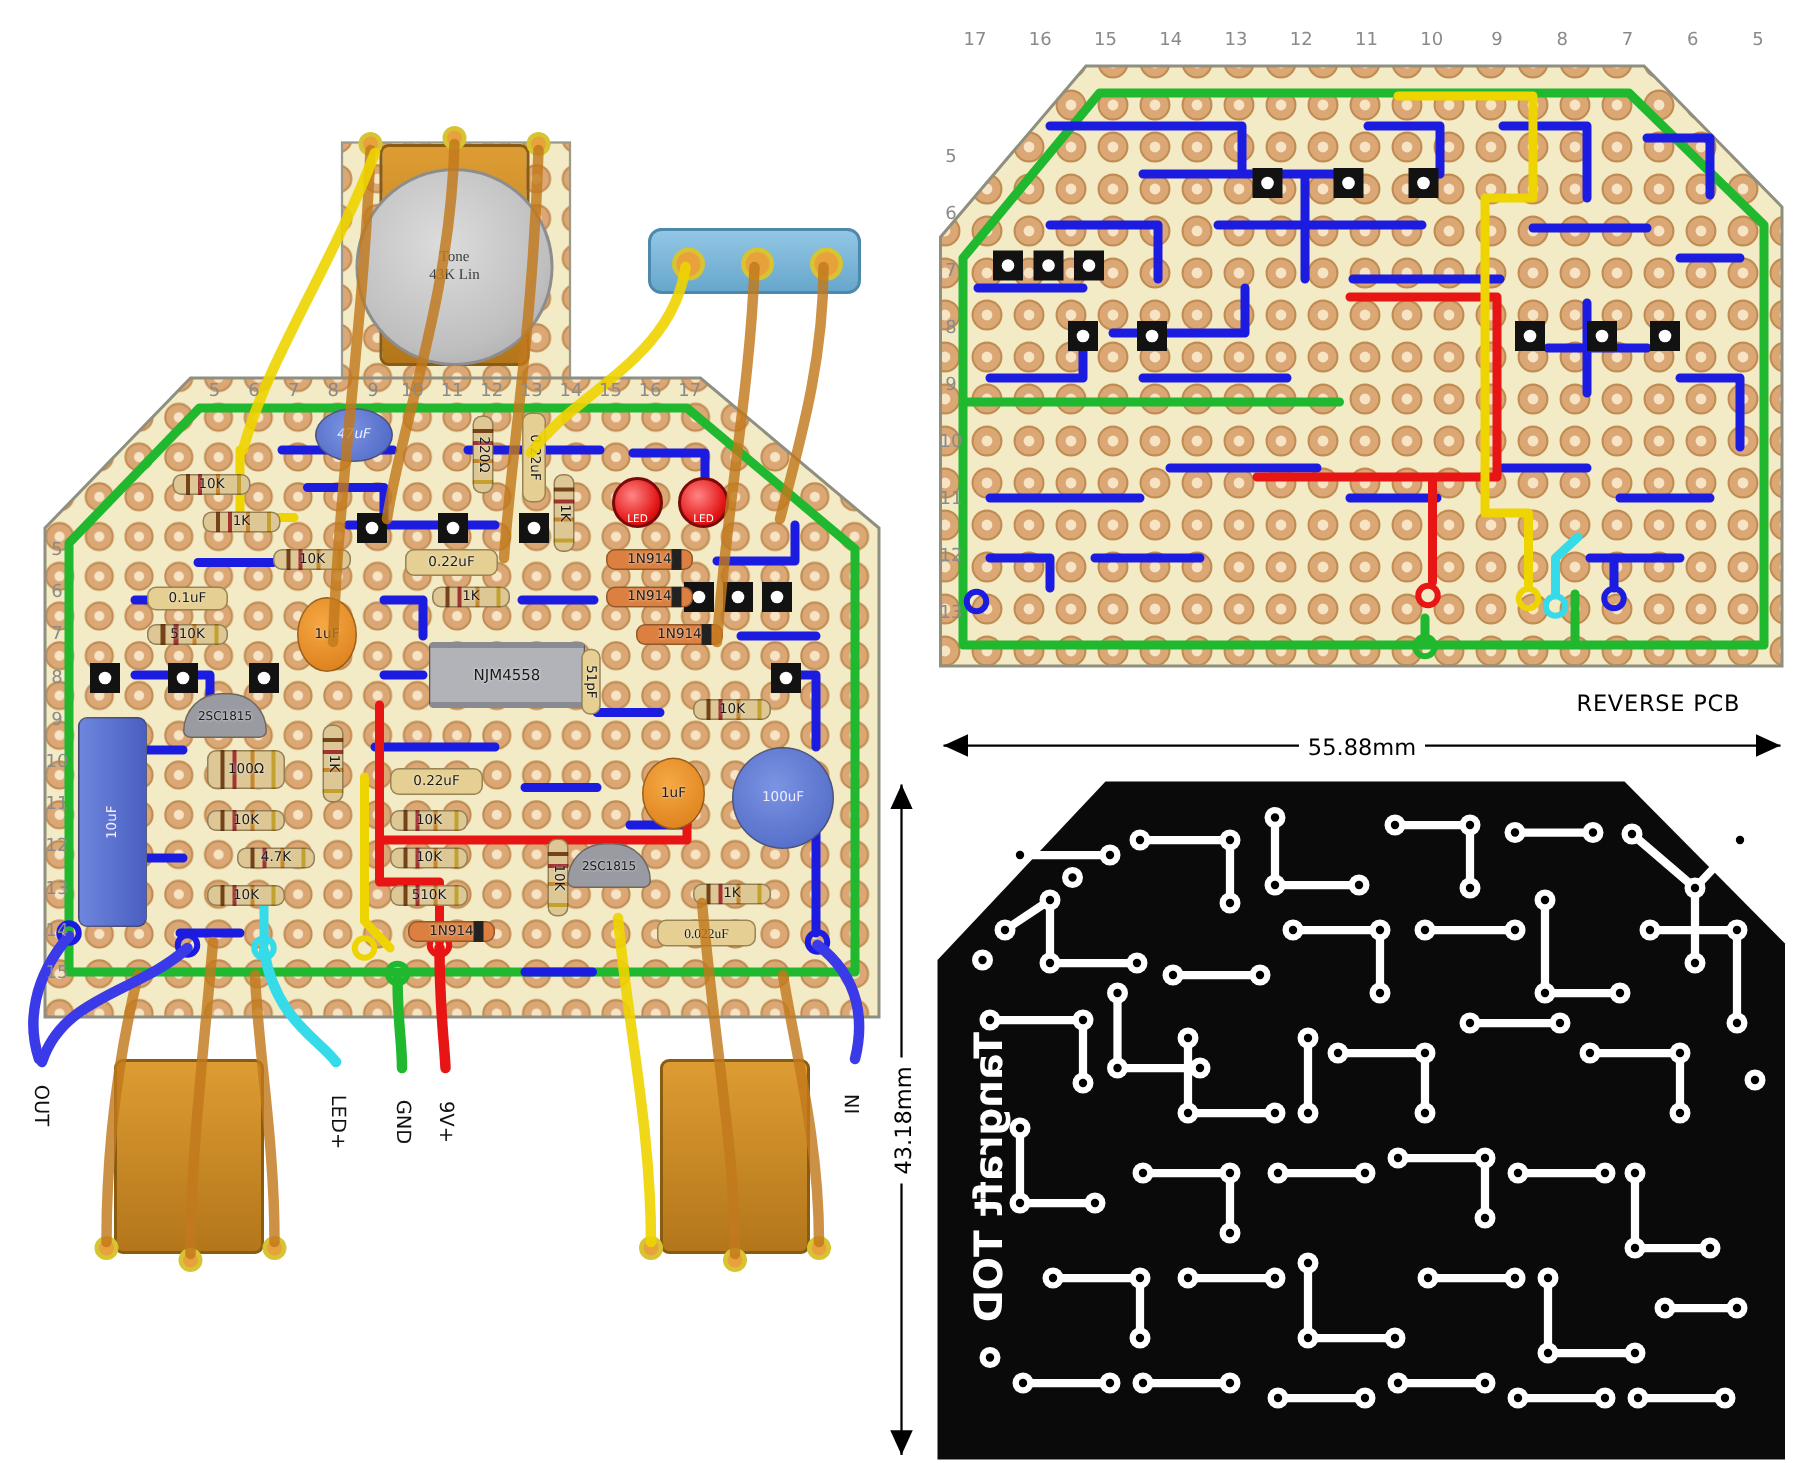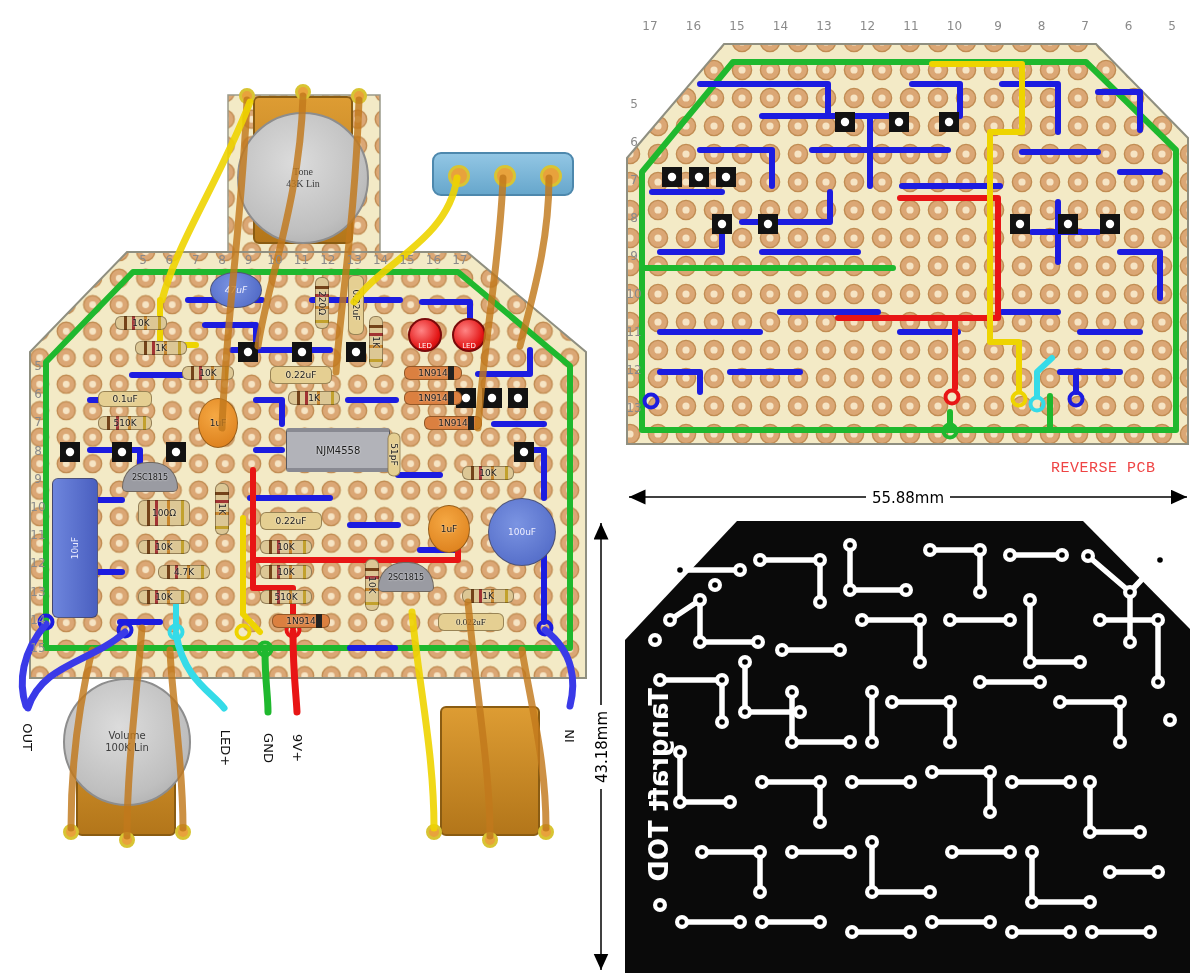--- a/index.html
+++ b/index.html
@@ -41,21 +41,21 @@
   .t-ic{background:#b2b3b9;border:1px solid #55565c;border-top:4px solid #898a92;
         border-bottom:4px solid #898a92;font-size:10px;border-radius:3px;}
   .t-transistor{background:#9a9ba2;border-radius:26px 26px 5px 5px;font-size:8px;}
   .t-electro-disc{background:radial-gradient(circle at 42% 38%,#7b94e2,#4a63c2);border-radius:50%;color:#eef;text-shadow:none;}
   .t-electro-rect{background:linear-gradient(90deg,#6e86dd,#4a5fc0);color:#eef;text-shadow:none;}
   .t-electro-rect span{writing-mode:vertical-rl;transform:rotate(180deg);}
   
   .wire-label{position:absolute;z-index:6;font-size:13px;color:#111;white-space:nowrap;
               transform:translate(-50%,-50%) rotate(var(--r,0deg));}
   .gridnum{position:absolute;z-index:6;font-size:12px;color:#8a8a8a;transform:translate(-50%,-50%);}
-  .caption{position:absolute;z-index:6;font-size:15px;color:#ef4444;letter-spacing:.5px;font-family:Liberation Mono, monospace;}
+  .caption{position:absolute;z-index:6;font-size:15px;color:#000000;letter-spacing:.5px;}
 </style>
 </head>
 <body>
 
 <div id="stage">
 
   <div class="pot">
     <div class="pot-body" style="left:253px;top:96px;width:100px;height:148px;"></div>
     <div class="pot-lug" style="left:239px;top:88px;"></div>
     <div class="pot-lug" style="left:295px;top:84px;"></div>
@@ -64,24 +64,20 @@
       <span>Tone</span>
       <span>43K Lin</span>
     </div>
   </div>
 
   <div class="pot">
     <div class="pot-body" style="left:76px;top:706px;width:100px;height:130px;"></div>
     <div class="pot-lug" style="left:63px;top:824px;"></div>
     <div class="pot-lug" style="left:119px;top:832px;"></div>
     <div class="pot-lug" style="left:175px;top:824px;"></div>
-    <div class="pot-knob" style="left:63px;top:678px;width:128px;height:128px;">
-      <span>Volume</span>
-      <span>100K Lin</span>
-    </div>
   </div>
 
   <div class="pot">
     <div class="pot-body" style="left:440px;top:706px;width:100px;height:130px;"></div>
     <div class="pot-lug" style="left:426px;top:824px;"></div>
     <div class="pot-lug" style="left:482px;top:832px;"></div>
     <div class="pot-lug" style="left:538px;top:824px;"></div>
   </div>
 
   <div class="connector" style="left:432px;top:152px;width:142px;height:44px;">

